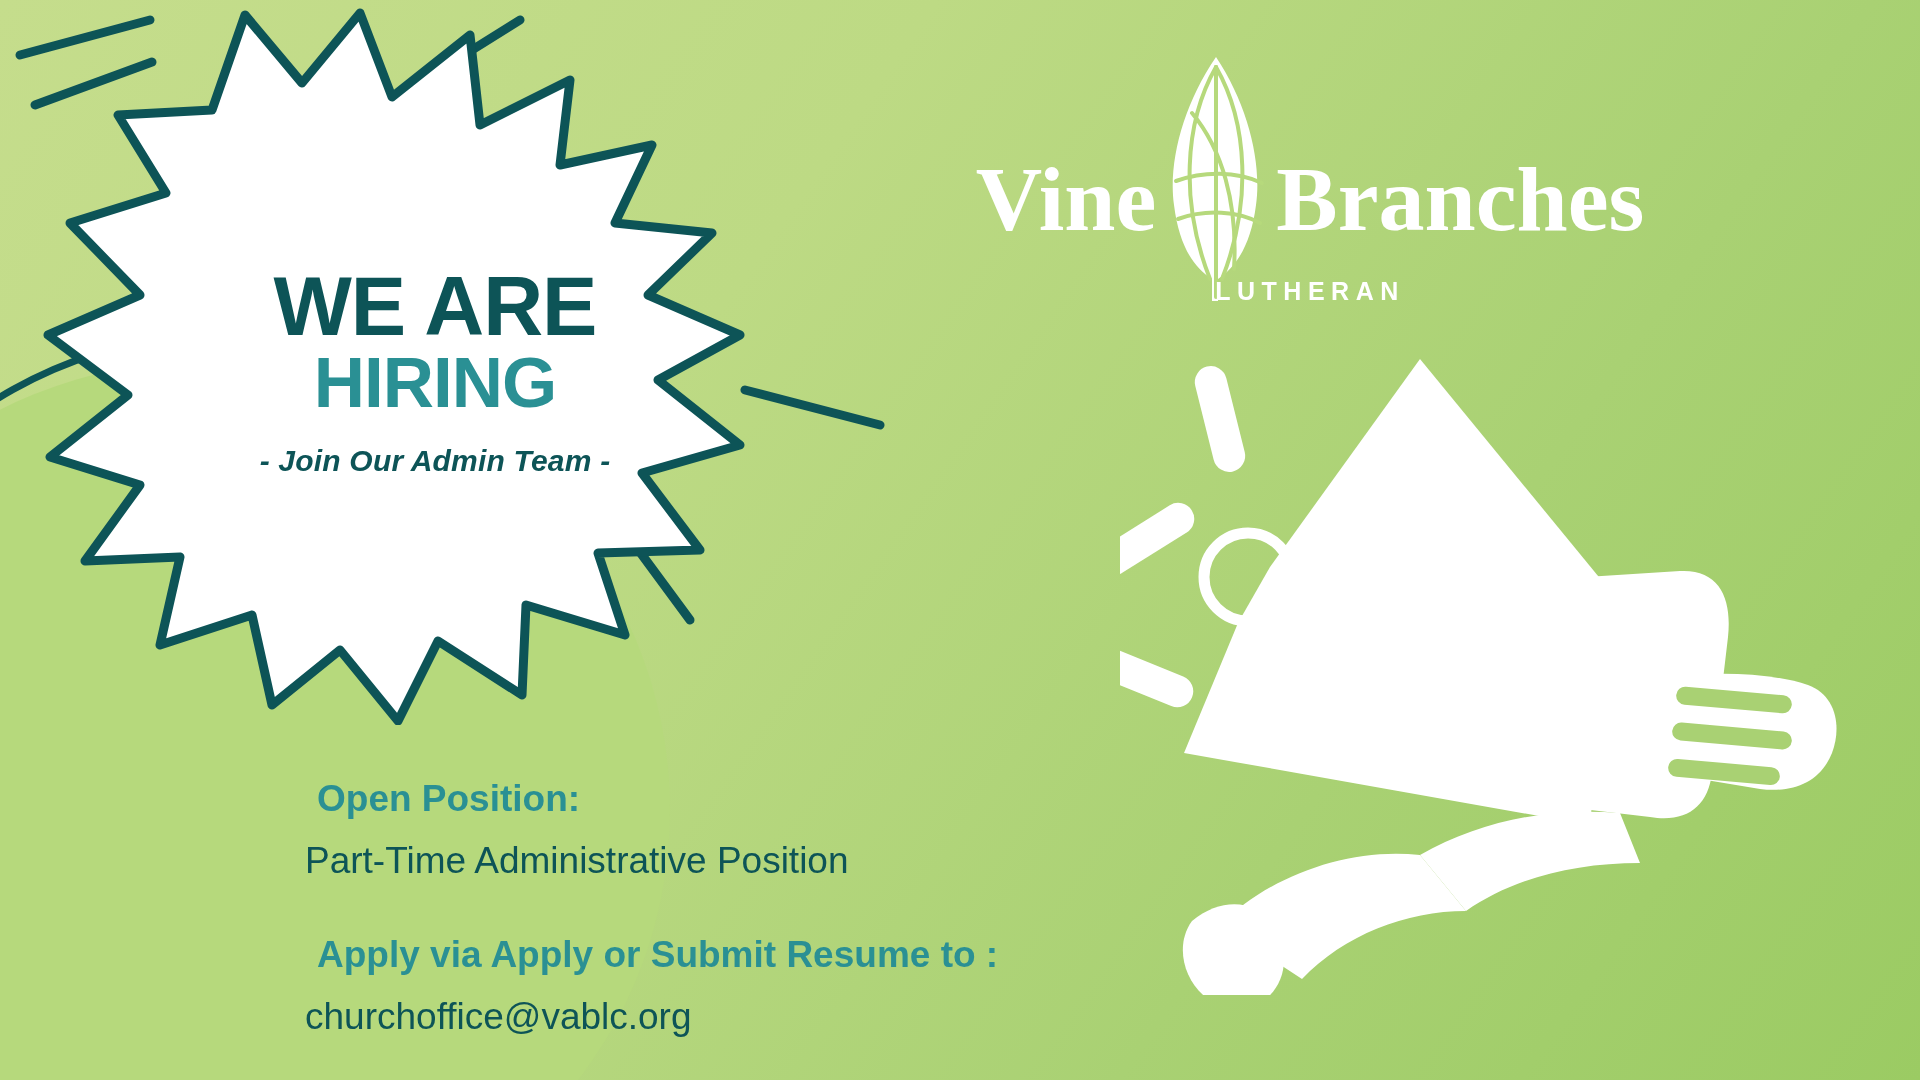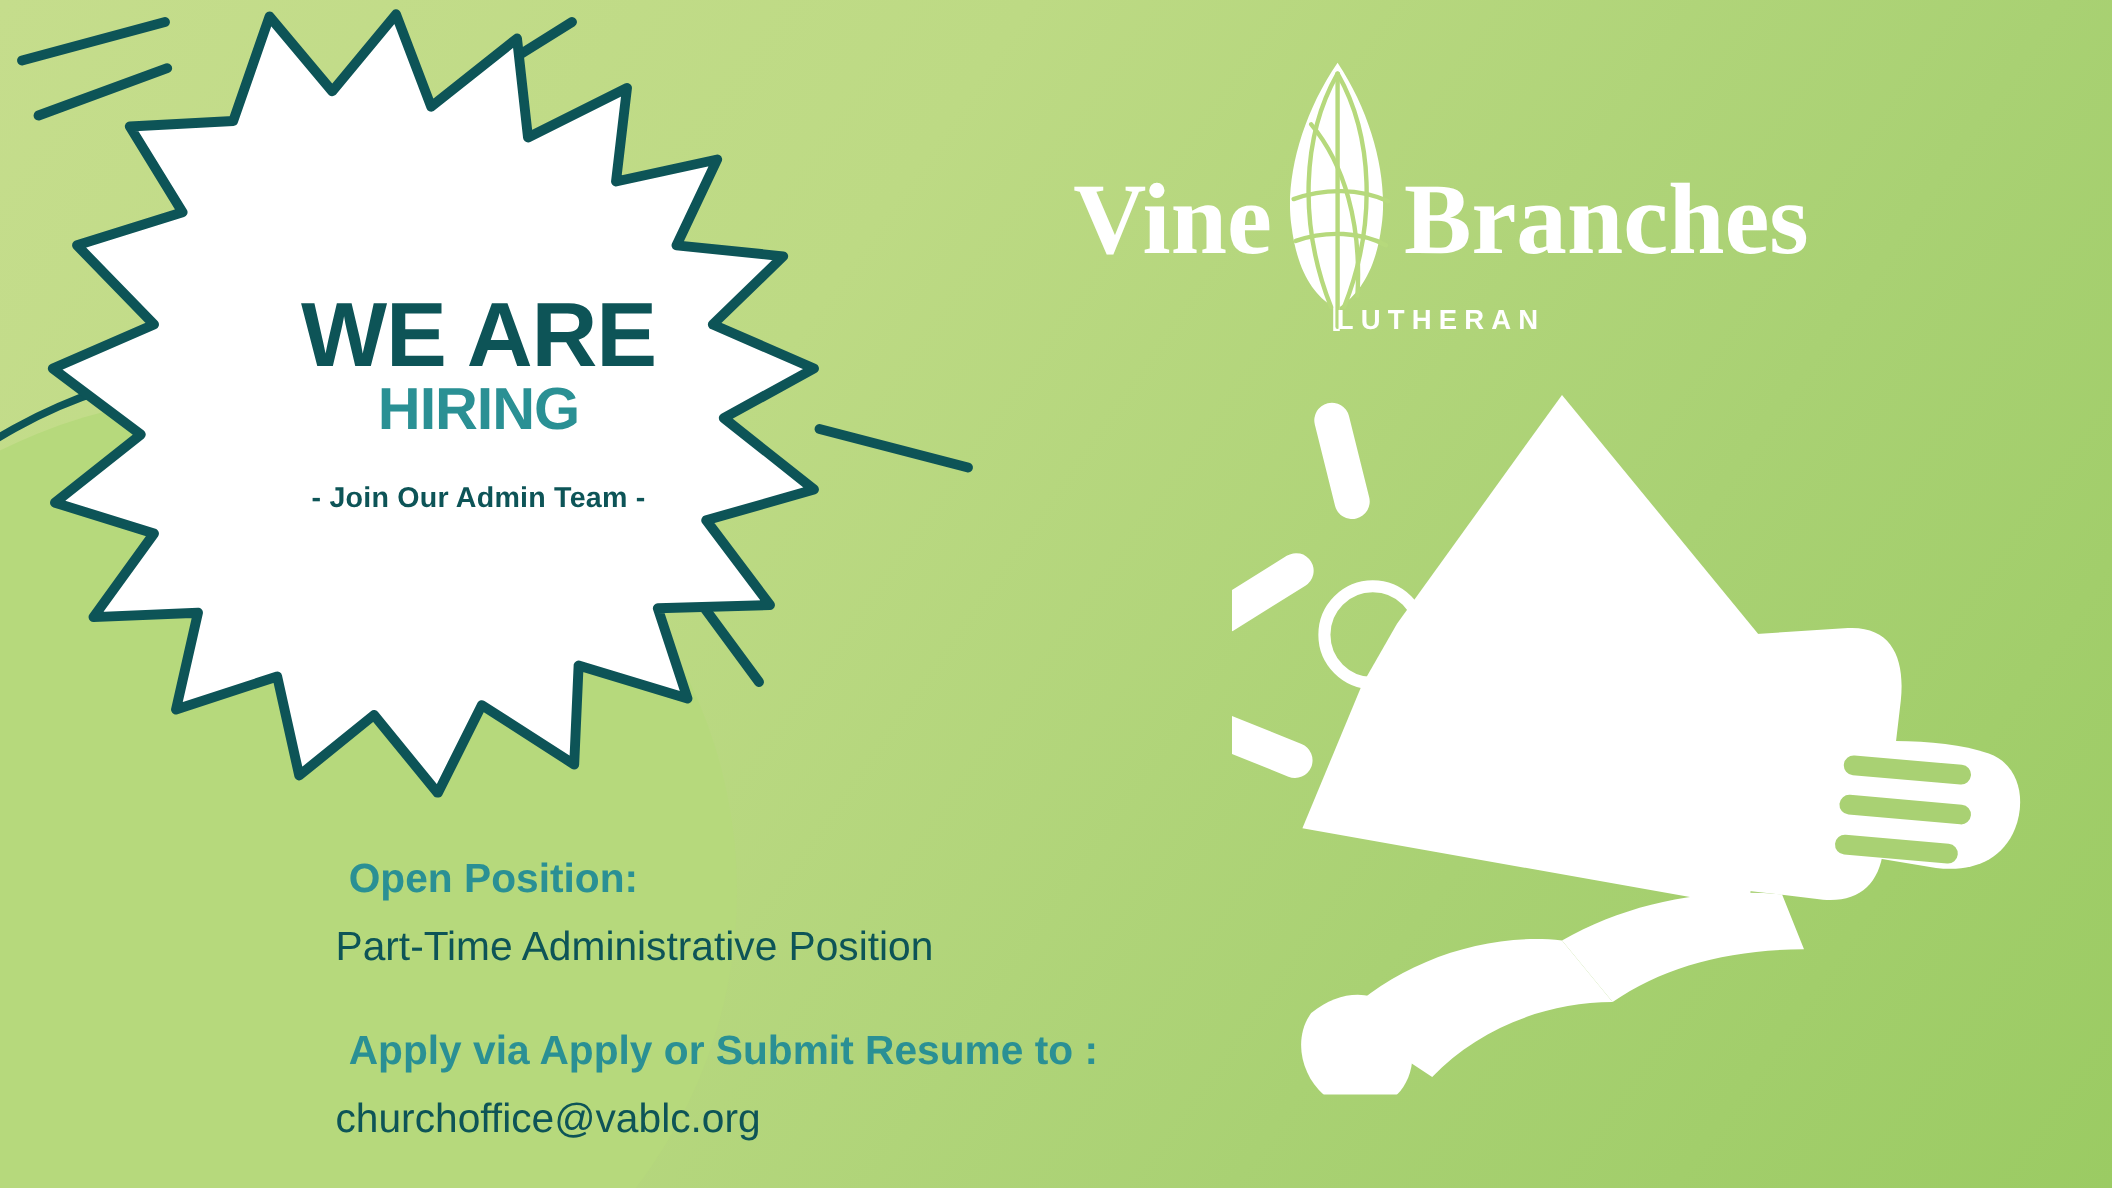--- a/index.html
+++ b/index.html
@@ -68,33 +68,34 @@
   }
   .we-are {
     font-size: 83px;
     font-weight: 800;
     letter-spacing: -1px;
     color: #0d5457;
     line-height: 0.98;
     margin: 0;
   }
   .hiring {
-    font-size: 54px;
+    font-size: 71px;
     font-weight: 800;
     letter-spacing: -1px;
     color: #2a9094;
     line-height: 1.0;
     margin: 0 0 26px 0;
   }
   .join-team {
-    font-size: 26px;
+    font-size: 30px;
     font-weight: 700;
     color: #0d5457;
     letter-spacing: 0.2px;
-    margin: 12px;
+    margin: 0;
+    font-style: italic;
   }
 
   
   .rays { position: absolute; left: 0; top: 0; width: 1000px; height: 780px; pointer-events: none; }
 
   
   .logo {
     position: absolute;
     left: 965px;
     top: 95px;

